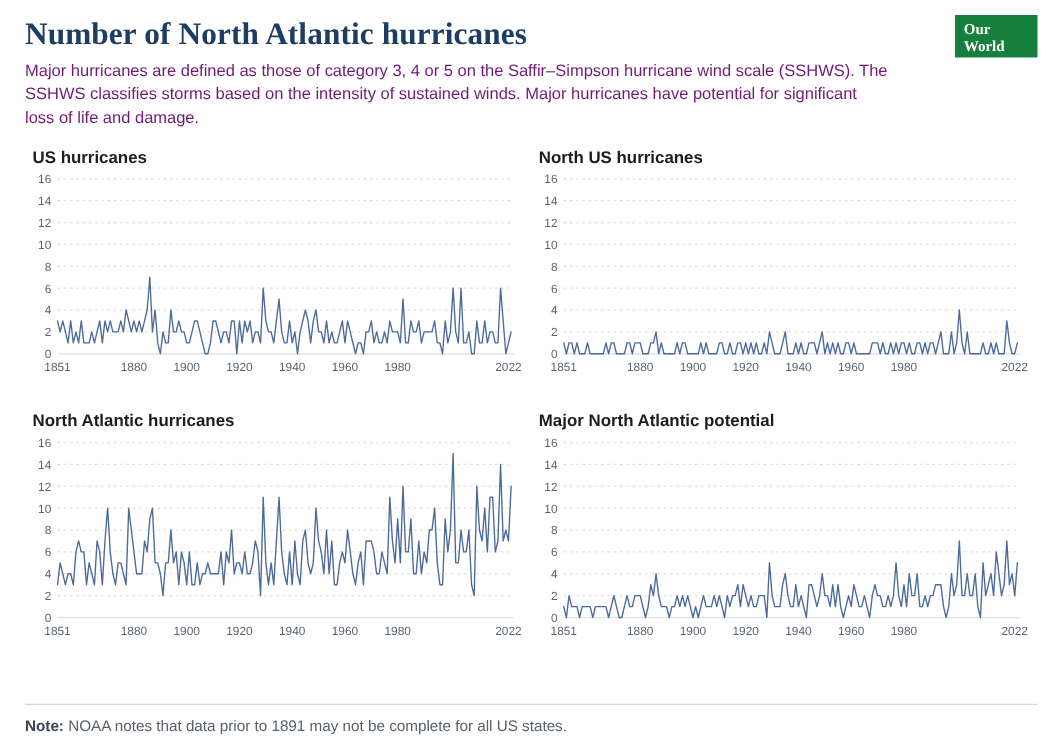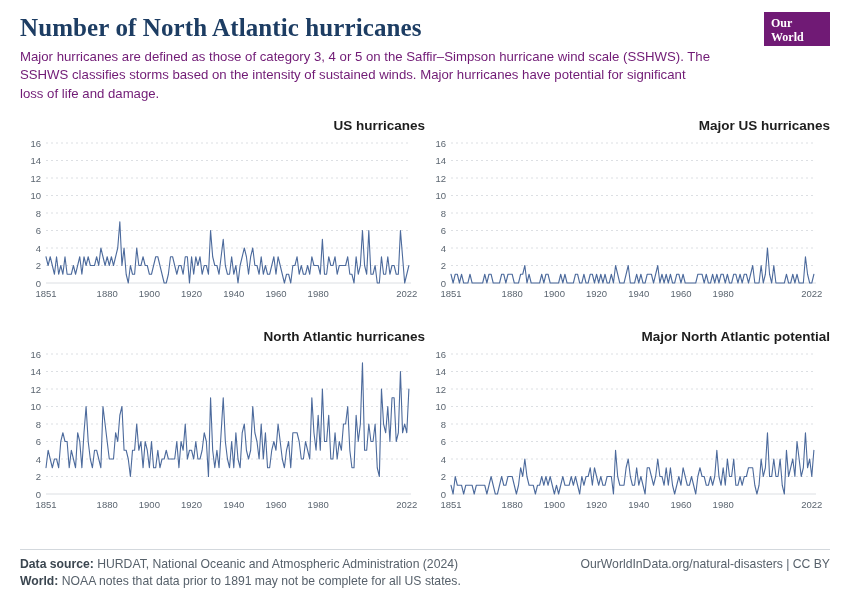--- a/index.html
+++ b/index.html
@@ -40,21 +40,21 @@
     color: #701a75;
     max-width: 690px;
     margin: 0;
   }
   .owid-logo {
     position: absolute;
     top: -2px;
     right: 0;
     width: 66px;
     height: 34px;
-    background: #701a75;
+    background: #15803d;
     color: #ffffff;
     font-family: "Liberation Serif", serif;
     font-weight: 700;
     font-size: 12px;
     line-height: 1.18;
     text-align: left;
     padding: 4px 18px 0 7px;
     box-sizing: border-box;
   }
   
@@ -62,21 +62,20 @@
     position: relative;
     margin-top: 14px;
     display: grid;
     grid-template-columns: 405px 405px;
     grid-template-rows: 205px 205px;
     column-gap: 0px;
     row-gap: 6px;
   }
   .panel {
     position: relative;
-    text-align: right;
   }
   .panel-title {
     font-size: 13.5px;
     font-weight: 700;
     color: #1d1d1d;
     margin: 0 0 4px 6px;
   }
   .plot {
     position: relative;
     width: 405px;
@@ -157,21 +156,21 @@
             <text x="213.77456647398844" y="160" text-anchor="middle" font-size="9.5" fill="#5b6570" font-family="&quot;Liberation Sans&quot;, sans-serif">1940</text>
             <text x="255.97109826589593" y="160" text-anchor="middle" font-size="9.5" fill="#5b6570" font-family="&quot;Liberation Sans&quot;, sans-serif">1960</text>
             <text x="298.1676300578035" y="160" text-anchor="middle" font-size="9.5" fill="#5b6570" font-family="&quot;Liberation Sans&quot;, sans-serif">1980</text>
             <text x="386.78034682080926" y="160" text-anchor="middle" font-size="9.5" fill="#5b6570" font-family="&quot;Liberation Sans&quot;, sans-serif">2022</text>
             <path d="M26.00 119.75 L28.11 128.50 L30.22 119.75 L32.33 128.50 L34.44 137.25 L36.55 119.75 L38.66 137.25 L40.77 128.50 L42.88 137.25 L44.99 119.75 L47.10 137.25 L49.21 137.25 L51.32 137.25 L53.43 128.50 L55.54 137.25 L57.65 128.50 L59.76 119.75 L61.87 137.25 L63.98 119.75 L66.09 128.50 L68.20 119.75 L70.31 128.50 L72.42 128.50 L74.53 128.50 L76.64 119.75 L78.75 128.50 L80.86 111.00 L82.97 119.75 L85.08 128.50 L87.18 119.75 L89.29 128.50 L91.40 119.75 L93.51 128.50 L95.62 119.75 L97.73 111.00 L99.84 84.75 L101.95 128.50 L104.06 111.00 L106.17 137.25 L108.28 146.00 L110.39 128.50 L112.50 137.25 L114.61 137.25 L116.72 111.00 L118.83 128.50 L120.94 128.50 L123.05 119.75 L125.16 128.50 L127.27 128.50 L129.38 137.25 L131.49 137.25 L133.60 128.50 L135.71 119.75 L137.82 119.75 L139.93 128.50 L142.04 137.25 L144.15 146.00 L146.26 146.00 L148.37 137.25 L150.48 119.75 L152.59 119.75 L154.70 128.50 L156.81 137.25 L158.92 128.50 L161.03 128.50 L163.14 137.25 L165.25 119.75 L167.36 119.75 L169.47 146.00 L171.58 119.75 L173.69 137.25 L175.80 119.75 L177.91 128.50 L180.02 119.75 L182.13 137.25 L184.24 128.50 L186.35 128.50 L188.46 137.25 L190.57 93.50 L192.68 119.75 L194.79 128.50 L196.90 128.50 L199.01 137.25 L201.12 119.75 L203.23 102.25 L205.34 128.50 L207.45 137.25 L209.55 137.25 L211.66 119.75 L213.77 137.25 L215.88 128.50 L217.99 146.00 L220.10 128.50 L222.21 119.75 L224.32 111.00 L226.43 119.75 L228.54 137.25 L230.65 119.75 L232.76 111.00 L234.87 128.50 L236.98 128.50 L239.09 137.25 L241.20 119.75 L243.31 137.25 L245.42 128.50 L247.53 137.25 L249.64 137.25 L251.75 128.50 L253.86 119.75 L255.97 137.25 L258.08 119.75 L260.19 128.50 L262.30 137.25 L264.41 146.00 L266.52 137.25 L268.63 137.25 L270.74 146.00 L272.85 128.50 L274.96 128.50 L277.07 119.75 L279.18 137.25 L281.29 128.50 L283.40 137.25 L285.51 137.25 L287.62 128.50 L289.73 137.25 L291.84 119.75 L293.95 128.50 L296.06 128.50 L298.17 128.50 L300.28 137.25 L302.39 102.25 L304.50 137.25 L306.61 137.25 L308.72 119.75 L310.83 128.50 L312.94 128.50 L315.05 119.75 L317.16 137.25 L319.27 128.50 L321.38 128.50 L323.49 128.50 L325.60 128.50 L327.71 119.75 L329.82 137.25 L331.92 137.25 L334.03 146.00 L336.14 119.75 L338.25 137.25 L340.36 128.50 L342.47 93.50 L344.58 128.50 L346.69 137.25 L348.80 93.50 L350.91 137.25 L353.02 137.25 L355.13 128.50 L357.24 146.00 L359.35 146.00 L361.46 119.75 L363.57 137.25 L365.68 137.25 L367.79 119.75 L369.90 137.25 L372.01 128.50 L374.12 128.50 L376.23 137.25 L378.34 137.25 L380.45 93.50 L382.56 119.75 L384.67 146.00 L386.78 137.25 L388.89 128.50 " fill="none" stroke="#4c6a9c" stroke-width="1.1" stroke-linejoin="round" stroke-linecap="round"></path>
           </svg>
         </div>
     </div>
 
     <div class="panel">
-      <div class="panel-title">Major US hurricanes</div>
+      <div class="panel-title">North US hurricanes</div>
       <div class="plot">
           <svg width="405" height="172" viewBox="0 0 405 172">
             <line x1="26" x2="391" y1="146" y2="146" stroke="#dcdfe3" stroke-width="1" stroke-dasharray="0"></line>
             <text x="21" y="149.5" text-anchor="end" font-size="9.5" fill="#5b6570" font-family="&quot;Liberation Sans&quot;, sans-serif">0</text>
             <line x1="26" x2="391" y1="128.5" y2="128.5" stroke="#dcdfe3" stroke-width="1" stroke-dasharray="2,3"></line>
             <text x="21" y="132" text-anchor="end" font-size="9.5" fill="#5b6570" font-family="&quot;Liberation Sans&quot;, sans-serif">2</text>
             <line x1="26" x2="391" y1="111" y2="111" stroke="#dcdfe3" stroke-width="1" stroke-dasharray="2,3"></line>
             <text x="21" y="114.5" text-anchor="end" font-size="9.5" fill="#5b6570" font-family="&quot;Liberation Sans&quot;, sans-serif">4</text>
             <line x1="26" x2="391" y1="93.5" y2="93.5" stroke="#dcdfe3" stroke-width="1" stroke-dasharray="2,3"></line>
             <text x="21" y="97" text-anchor="end" font-size="9.5" fill="#5b6570" font-family="&quot;Liberation Sans&quot;, sans-serif">6</text>
@@ -264,26 +263,19 @@
             <text x="298.1676300578035" y="160" text-anchor="middle" font-size="9.5" fill="#5b6570" font-family="&quot;Liberation Sans&quot;, sans-serif">1980</text>
             <text x="386.78034682080926" y="160" text-anchor="middle" font-size="9.5" fill="#5b6570" font-family="&quot;Liberation Sans&quot;, sans-serif">2022</text>
             <path d="M26.00 137.25 L28.11 146.00 L30.22 128.50 L32.33 137.25 L34.44 137.25 L36.55 137.25 L38.66 146.00 L40.77 137.25 L42.88 137.25 L44.99 137.25 L47.10 137.25 L49.21 146.00 L51.32 137.25 L53.43 137.25 L55.54 137.25 L57.65 137.25 L59.76 137.25 L61.87 146.00 L63.98 137.25 L66.09 128.50 L68.20 137.25 L70.31 146.00 L72.42 146.00 L74.53 137.25 L76.64 128.50 L78.75 137.25 L80.86 137.25 L82.97 128.50 L85.08 128.50 L87.18 128.50 L89.29 137.25 L91.40 146.00 L93.51 137.25 L95.62 119.75 L97.73 128.50 L99.84 111.00 L101.95 128.50 L104.06 137.25 L106.17 137.25 L108.28 137.25 L110.39 146.00 L112.50 137.25 L114.61 137.25 L116.72 128.50 L118.83 137.25 L120.94 128.50 L123.05 137.25 L125.16 128.50 L127.27 137.25 L129.38 146.00 L131.49 137.25 L133.60 146.00 L135.71 137.25 L137.82 128.50 L139.93 137.25 L142.04 137.25 L144.15 137.25 L146.26 128.50 L148.37 137.25 L150.48 128.50 L152.59 137.25 L154.70 146.00 L156.81 128.50 L158.92 137.25 L161.03 128.50 L163.14 128.50 L165.25 119.75 L167.36 137.25 L169.47 119.75 L171.58 128.50 L173.69 137.25 L175.80 128.50 L177.91 137.25 L180.02 137.25 L182.13 128.50 L184.24 128.50 L186.35 128.50 L188.46 146.00 L190.57 102.25 L192.68 128.50 L194.79 137.25 L196.90 137.25 L199.01 137.25 L201.12 119.75 L203.23 111.00 L205.34 128.50 L207.45 137.25 L209.55 137.25 L211.66 119.75 L213.77 137.25 L215.88 128.50 L217.99 137.25 L220.10 146.00 L222.21 119.75 L224.32 119.75 L226.43 128.50 L228.54 137.25 L230.65 128.50 L232.76 111.00 L234.87 128.50 L236.98 128.50 L239.09 137.25 L241.20 119.75 L243.31 137.25 L245.42 119.75 L247.53 137.25 L249.64 146.00 L251.75 137.25 L253.86 128.50 L255.97 137.25 L258.08 119.75 L260.19 128.50 L262.30 137.25 L264.41 137.25 L266.52 128.50 L268.63 137.25 L270.74 146.00 L272.85 128.50 L274.96 119.75 L277.07 128.50 L279.18 128.50 L281.29 137.25 L283.40 137.25 L285.51 128.50 L287.62 137.25 L289.73 128.50 L291.84 102.25 L293.95 128.50 L296.06 137.25 L298.17 119.75 L300.28 137.25 L302.39 111.00 L304.50 128.50 L306.61 128.50 L308.72 111.00 L310.83 137.25 L312.94 137.25 L315.05 128.50 L317.16 137.25 L319.27 128.50 L321.38 128.50 L323.49 119.75 L325.60 119.75 L327.71 119.75 L329.82 137.25 L331.92 146.00 L334.03 137.25 L336.14 111.00 L338.25 128.50 L340.36 119.75 L342.47 84.75 L344.58 128.50 L346.69 128.50 L348.80 111.00 L350.91 128.50 L353.02 128.50 L355.13 111.00 L357.24 137.25 L359.35 146.00 L361.46 102.25 L363.57 128.50 L365.68 119.75 L367.79 111.00 L369.90 128.50 L372.01 93.50 L374.12 111.00 L376.23 128.50 L378.34 119.75 L380.45 84.75 L382.56 119.75 L384.67 111.00 L386.78 128.50 L388.89 102.25 " fill="none" stroke="#4c6a9c" stroke-width="1.1" stroke-linejoin="round" stroke-linecap="round"></path>
           </svg>
         </div>
     </div>
 
   </div>
 
   <div class="footer">
-    <div class="footer-row">
-      <div>
-        <b>Data source:</b>
-        <span>HURDAT, National Oceanic and Atmospheric Administration (2024)</span>
-      </div>
-      <div class="footer-right">OurWorldInData.org/natural-disasters | CC BY</div>
-    </div>
     <div class="footer-left-2">
-      <b>World:</b>
+      <b>Note:</b>
       <span>NOAA notes that data prior to 1891 may not be complete for all US states.</span>
     </div>
   </div>
 
 </div>
 
 </body></html>

